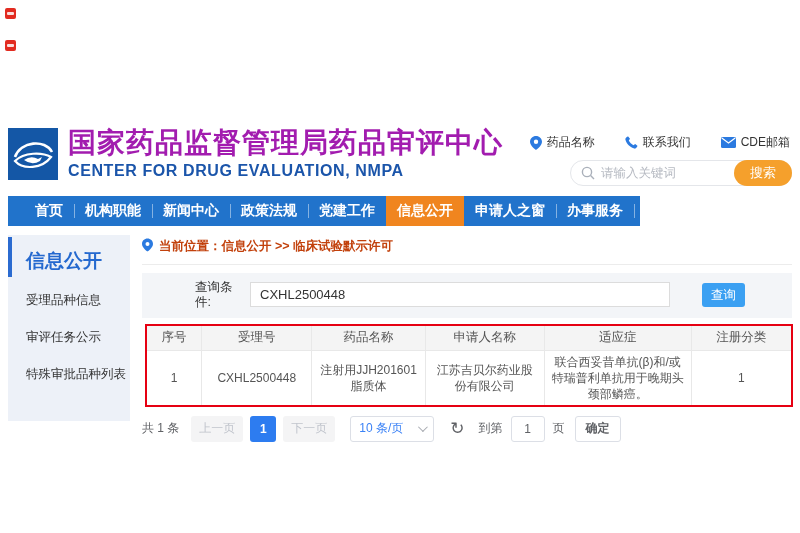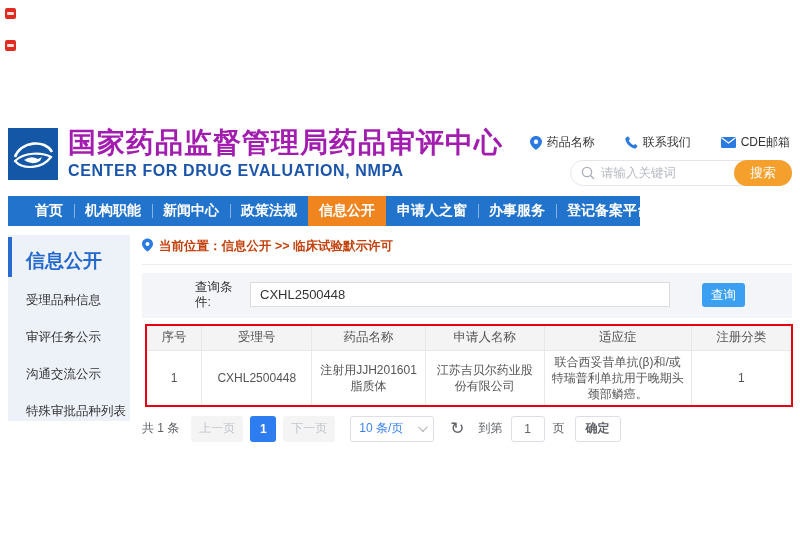--- a/index.html
+++ b/index.html
@@ -143,33 +143,33 @@
       <input type="text" placeholder="请输入关键词" style="">
       <button class="search-btn">搜索</button>
     </div>
   </div>
 
   <div class="nav">
     <div class="nav-item">首页</div>
     <div class="nav-item">机构职能</div>
     <div class="nav-item">新闻中心</div>
     <div class="nav-item">政策法规</div>
+    <div class="nav-item">党建工作</div>
     <div class="nav-item active">信息公开</div>
     <div class="nav-item">申请人之窗</div>
     <div class="nav-item">办事服务</div>
     <div class="nav-item">登记备案平台</div>
   </div>
 
   <div class="sidebar">
     <div class="sidebar-accent"></div>
     <div class="sidebar-title">信息公开</div>
     <ul class="sidebar-list">
       <li>受理品种信息</li>
       <li>审评任务公示</li>
-      <li>沟通交流公示</li>
       <li>特殊审批品种列表</li>
     </ul>
   </div>
 
   <div class="content">
 
     <div class="breadcrumb">
       <svg width="11" height="14" viewBox="0 0 12 14">
         <path d="M6 0 C2.7 0 0 2.6 0 5.8 C0 10 6 14 6 14 S12 10 12 5.8 C12 2.6 9.3 0 6 0 Z M6 8 A2.2 2.2 0 1 1 6 3.6 A2.2 2.2 0 0 1 6 8 Z" fill="#2b7ae0"></path>
       </svg>

